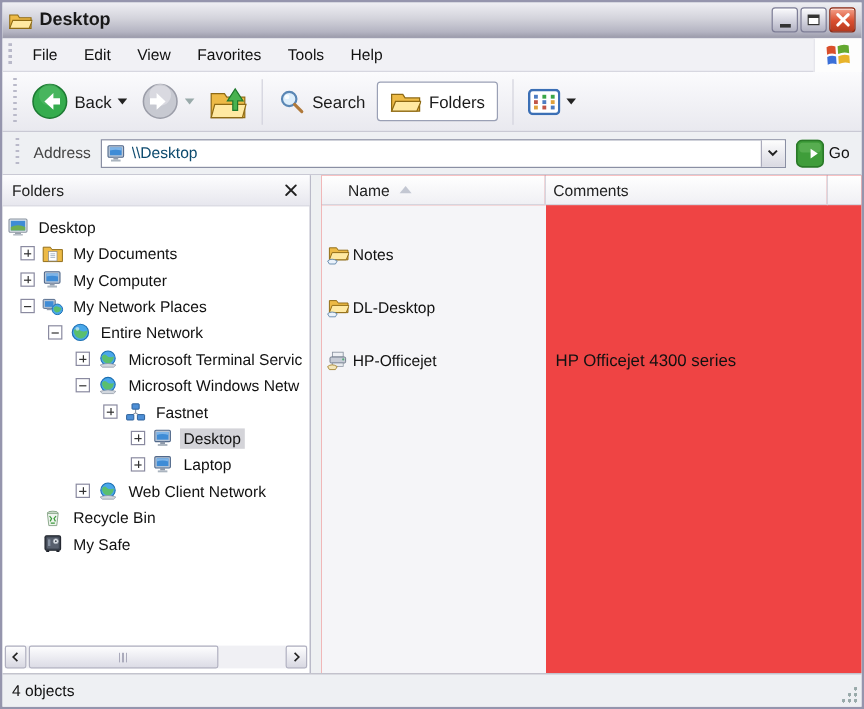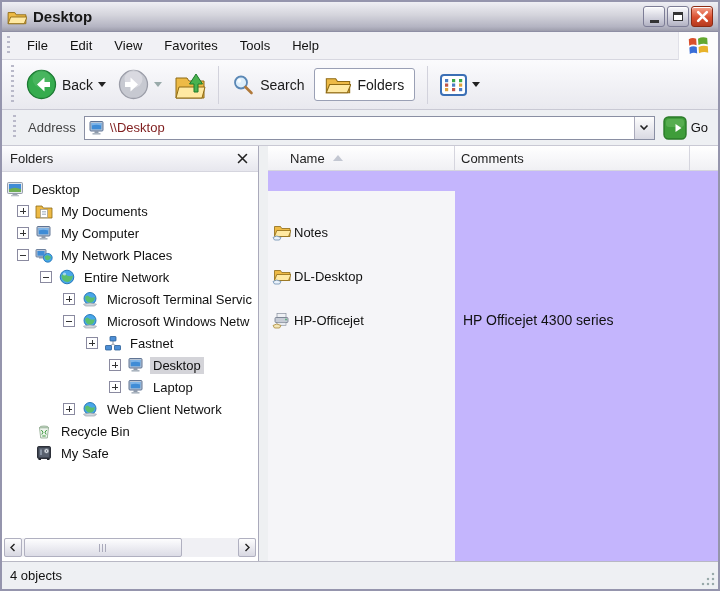--- a/index.html
+++ b/index.html
@@ -71,21 +71,21 @@
     height:36px; flex:0 0 36px; background:#eef0f3; border-bottom:1px solid #c9c9d4;
     display:flex; align-items:center; padding:0 6px;
   }
   .addr-label { font-size:13px; color:#444; margin:0 8px 0 6px; }
   .addr-combo {
     flex:1; height:24px; background:#fff; border:1px solid #8a8fa3;
     display:flex; align-items:center;
   }
   .addr-ic { width:18px; height:16px; margin:0 4px 0 3px; }
   .addr-ic svg { width:18px; height:16px; }
-  .addr-text { flex:1; font-size:13px; color:#7f1d1d; border:0; outline:none; font-family:inherit; background:transparent; }
+  .addr-text { flex:1; font-size:13px; color:#0c4a6e; border:0; outline:none; font-family:inherit; background:transparent; }
   .addr-drop {
     width:20px; height:22px; border-left:1px solid #aab;
     background:linear-gradient(180deg,#fdfdfd,#d9d9e2);
     display:flex; align-items:center; justify-content:center;
   }
   .addr-drop svg { width:10px; height:7px; }
   .go-btn { margin:0 4px 0 8px; width:24px; height:24px; }
   .go-btn svg { width:24px; height:24px; }
   .go-label { font-size:13px; color:#111; margin-right:4px; }
   
@@ -130,21 +130,21 @@
   .sbtn svg { width:8px; height:9px; }
   .hthumb {
     width:158px; margin-left:2px; border:1px solid #b0b0c0; border-radius:2px;
     background:linear-gradient(180deg,#fdfdfe,#dcdce6);
     display:flex; align-items:center; justify-content:center;
   }
   .hthumb .gripmarks { width:9px; height:8px;
     background:repeating-linear-gradient(90deg,#aab 0 1px,transparent 1px 3px); }
   .htrack { flex:1; }
   .splitter { width:9px; flex:0 0 9px; background:#eef0f2; }
-  .rightpane { flex:1; background:#c4b5fd; display:flex; flex-direction:column; position:relative; overflow:hidden;gap:20px; }
+  .rightpane { flex:1; background:#ef4444; display:flex; flex-direction:column; position:relative; overflow:hidden; }
   .colheaders { height:25px; flex:0 0 25px; display:flex; }
   .colh {
     background:linear-gradient(180deg,#ffffff,#f0f0f4);
     border-bottom:1px solid #d5d5de; border-right:1px solid #d5d5de;
     display:flex; align-items:center; font-size:13px; color:#222; padding:0 6px;
   }
   .colh.name { width:187px; flex:0 0 187px; padding-left:22px; }
   .colh.comments { width:235px; flex:0 0 235px; }
   .colh.filler { flex:1; border-right:0; }
   .sort-arrow { width:0; height:0; margin-left:8px;

